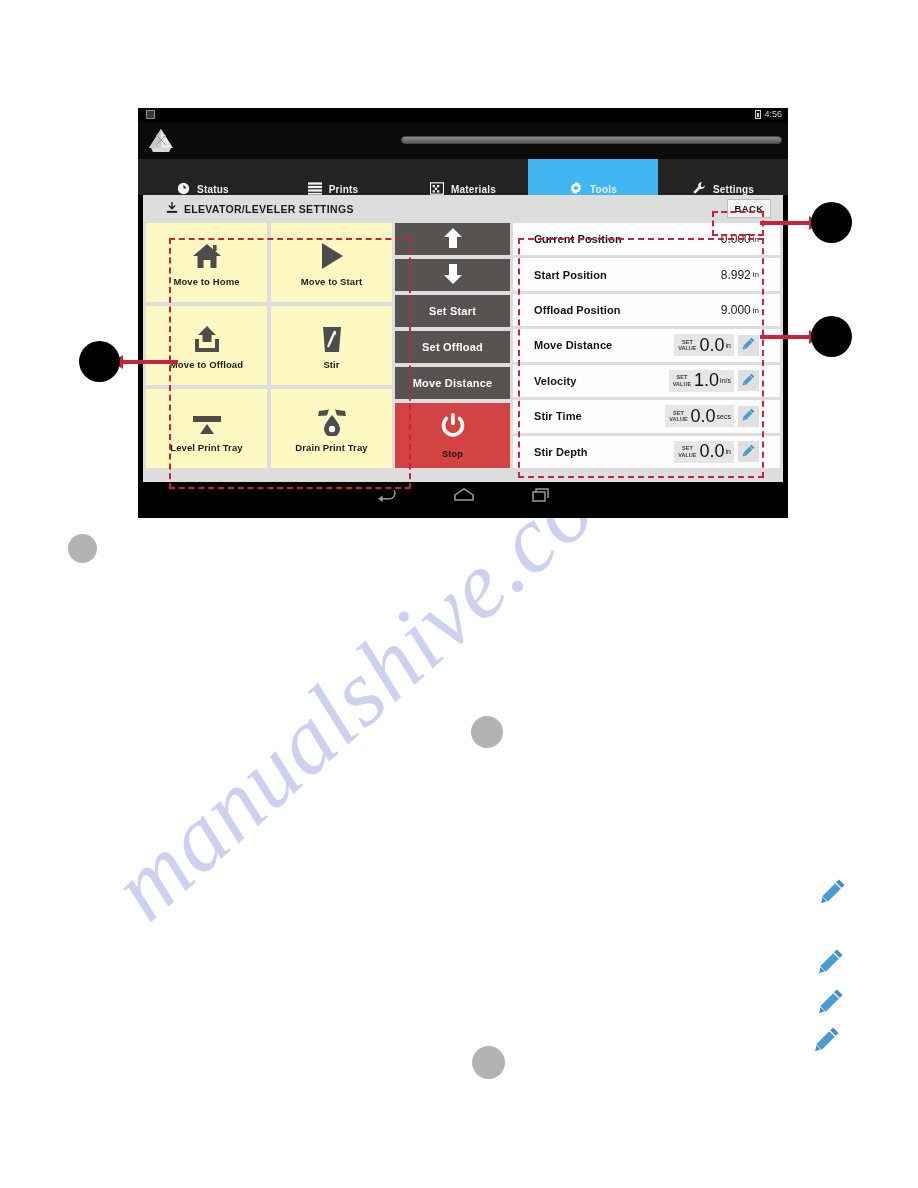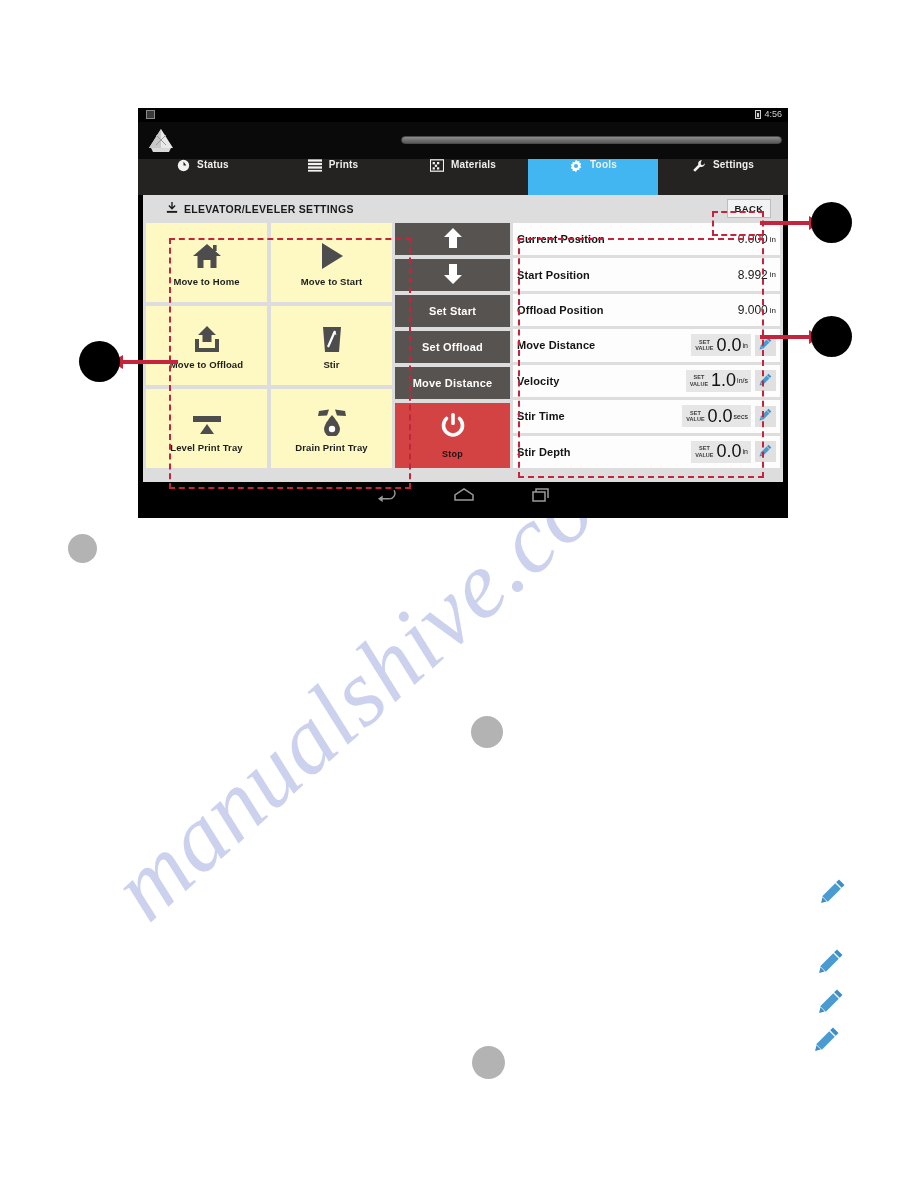--- a/index.html
+++ b/index.html
@@ -89,21 +89,21 @@
 
   
   #tabbar {
     display: flex;
     height: 36px;
     background: #252322;
   }
   .tab {
     flex: 1;
     display: flex;
-    align-items: flex-start;
+    align-items: flex-end;
     justify-content: center;
     gap: 7px;
     color: #efefef;
     font-size: 10px;
     font-weight: bold;
     letter-spacing: .2px;
   }
   .tab.active { background: #41b6f0; }
   .tab .t-icon { display: flex; align-items: center; }
 
@@ -203,21 +203,21 @@
     flex: 1;
     display: flex;
     flex-direction: column;
     gap: 3px;
   }
   .row {
     background: #fdfdfd;
     flex: 1;
     display: flex;
     align-items: center;
-    padding: 0 4px;
+    padding: 0 21px;
     min-height: 30px;
   }
   .row .r-label {
     font-size: 11px;
     font-weight: bold;
     color: #141414;
     flex: 1;
     letter-spacing: .1px;
   }
   .row .r-ro-value {

